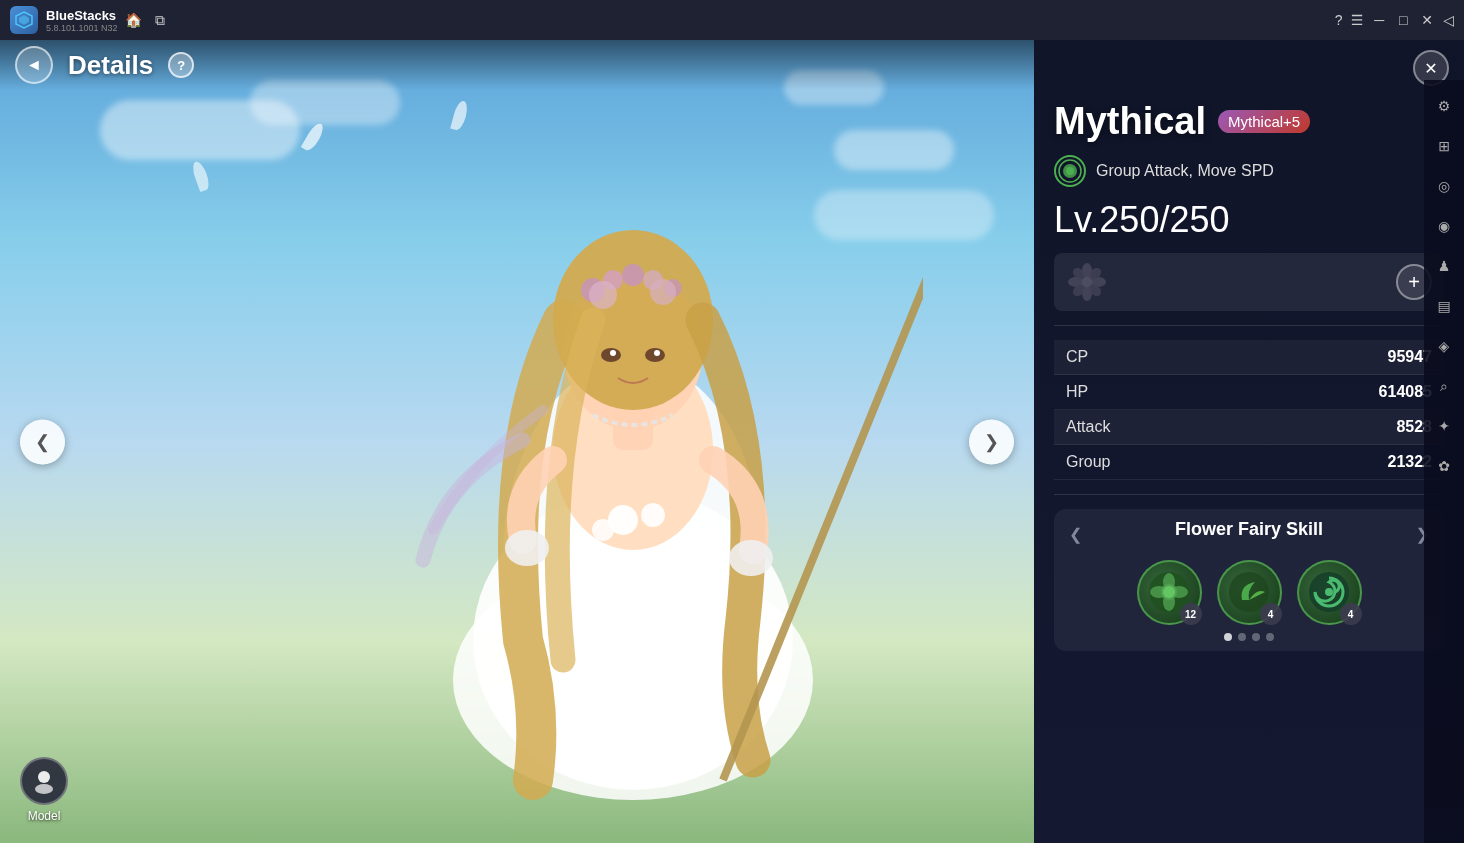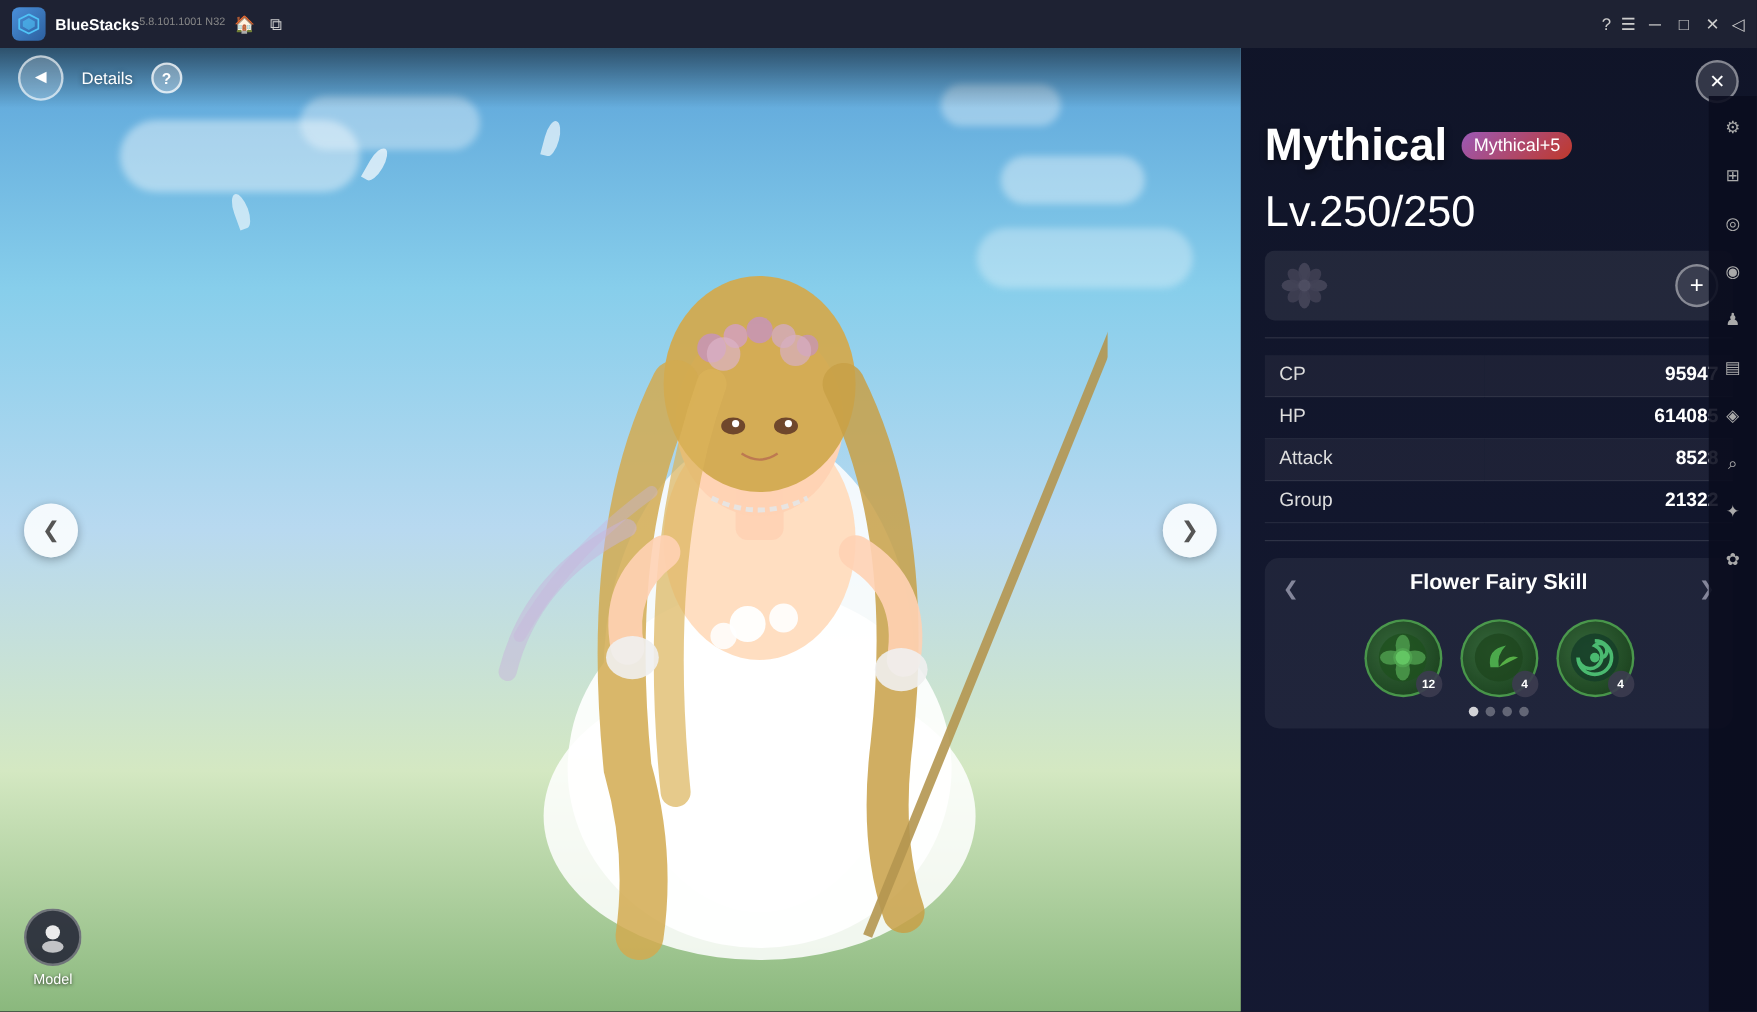--- a/index.html
+++ b/index.html
@@ -35,21 +35,21 @@
       border-radius: 6px;
       display: flex;
       align-items: center;
       justify-content: center;
       font-size: 12px;
       font-weight: bold;
       color: white;
     }
     .bs-title {
       display: flex;
-      flex-direction: row;
+      flex-direction: column;
     }
     .bs-title-text {
       color: white;
       font-size: 13px;
       font-weight: bold;
     }
     .bs-version {
       color: #888;
       font-size: 9px;
     }
@@ -189,22 +189,22 @@
       border: 2px solid rgba(255,255,255,0.6);
       display: flex;
       align-items: center;
       justify-content: center;
       cursor: pointer;
       color: white;
       font-size: 16px;
     }
     .page-title {
       color: white;
-      font-size: 14px;
-      font-weight: normal;
+      font-size: 26px;
+      font-weight: bold;
       text-shadow: 0 1px 4px rgba(0,0,0,0.5);
     }
     .help-btn {
       width: 26px;
       height: 26px;
       background: rgba(255,255,255,0.3);
       border-radius: 50%;
       border: 2px solid rgba(255,255,255,0.7);
       display: flex;
       align-items: center;
@@ -598,20 +598,30 @@
 
     <div class="close-btn">
       <span>✕</span>
     </div>
 
     <div class="name-section">
       <span class="character-name">Mythical</span>
       <span class="rarity-badge">Mythical+5</span>
     </div>
 
+    <div class="type-row">
+
+      <svg class="type-icon" width="32" height="32" viewBox="0 0 32 32">
+        <circle cx="16" cy="16" r="15" fill="none" stroke="#4caf50" stroke-width="2"></circle>
+        <circle cx="16" cy="16" r="11" fill="none" stroke="#4caf50" stroke-width="1.5"></circle>
+        <circle cx="16" cy="16" r="7" fill="#4caf50" opacity="0.8"></circle>
+        <circle cx="16" cy="16" r="4" fill="#4caf50"></circle>
+      </svg>
+      <span class="type-text">Group Attack, Move SPD</span>
+    </div>
 
     <div>
       <span class="level-text">Lv.250/250</span>
     </div>
 
     <div class="skill-icon-row">
       <svg class="skill-icon-flower" width="42" height="42" viewBox="0 0 42 42">
         <circle cx="21" cy="21" r="6" fill="rgba(60,60,80,0.9)"></circle>
         <ellipse cx="21" cy="10" rx="5" ry="8" fill="rgba(70,70,90,0.9)"></ellipse>
         <ellipse cx="21" cy="32" rx="5" ry="8" fill="rgba(70,70,90,0.9)"></ellipse>

